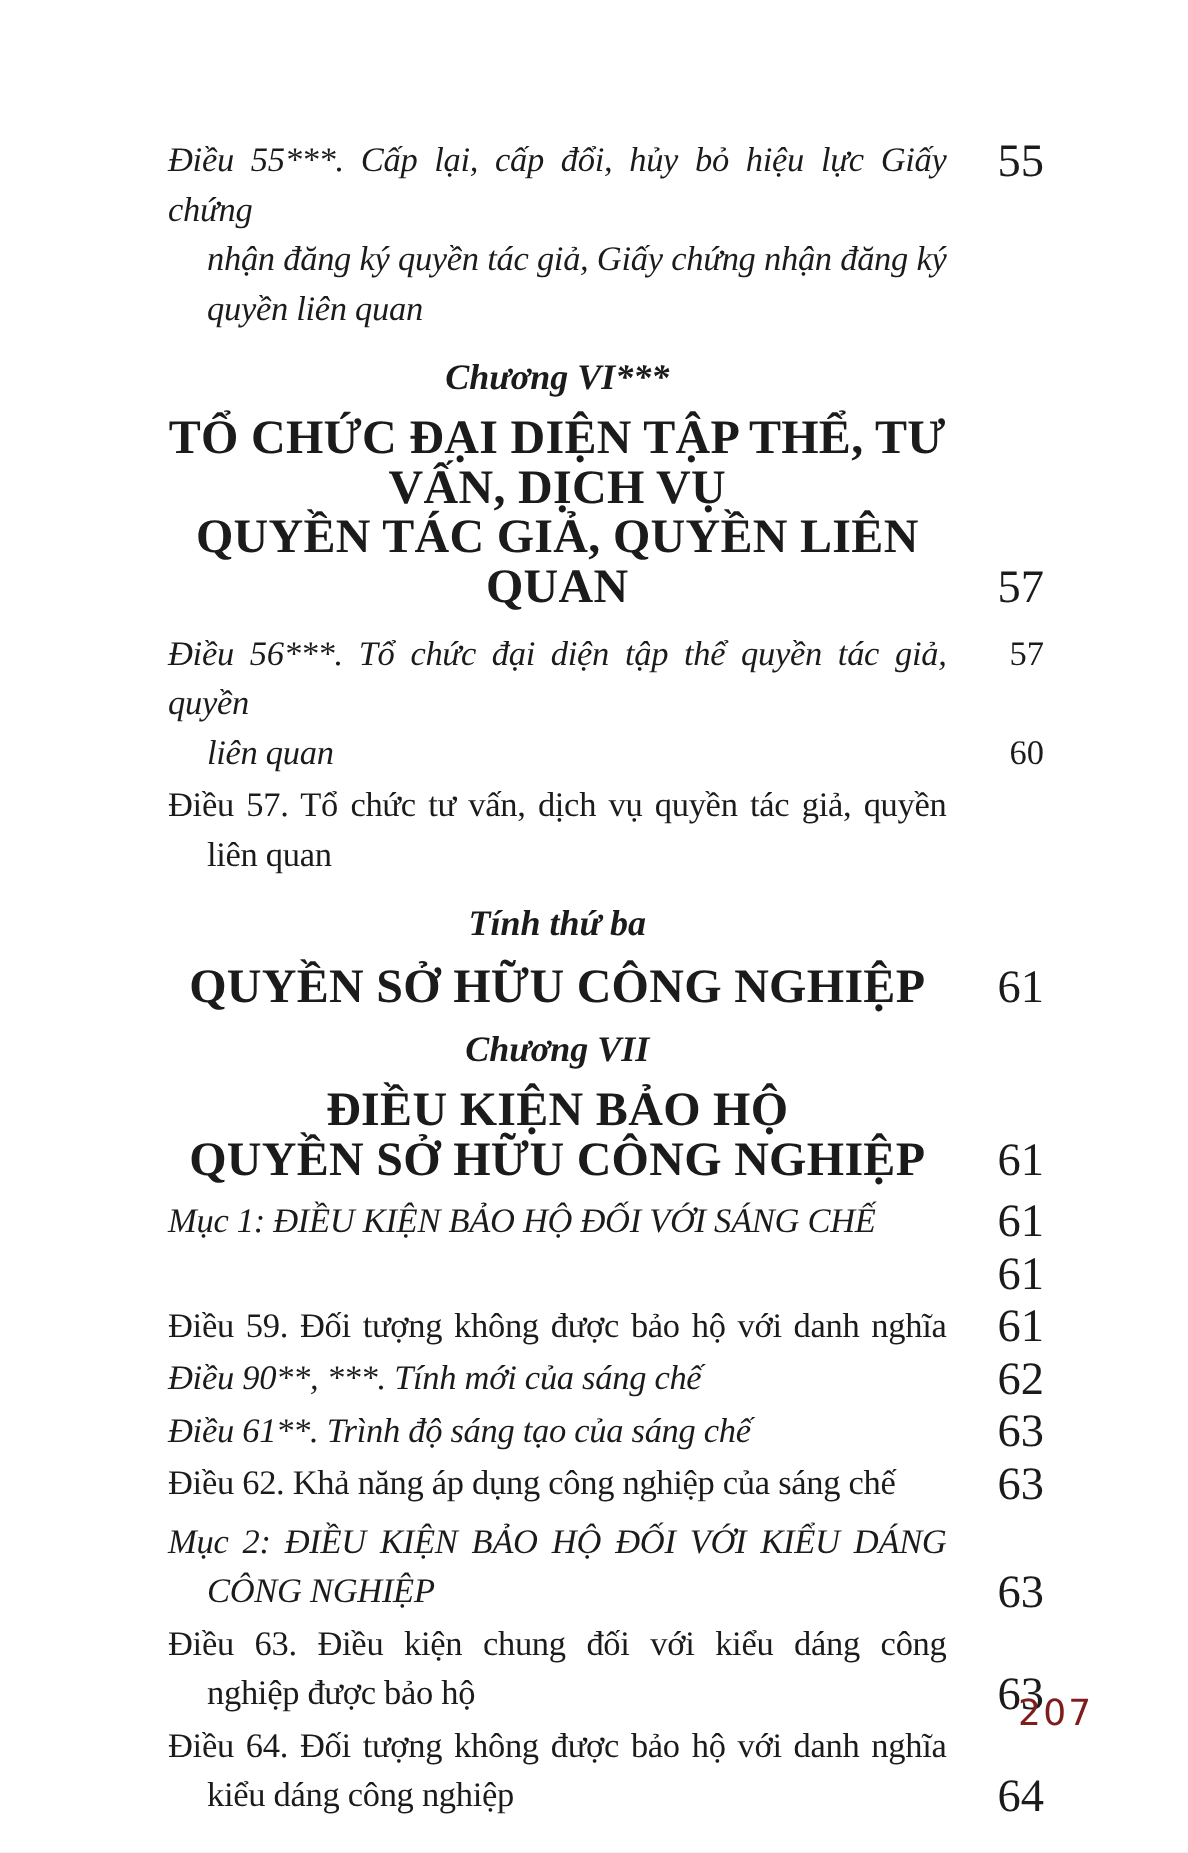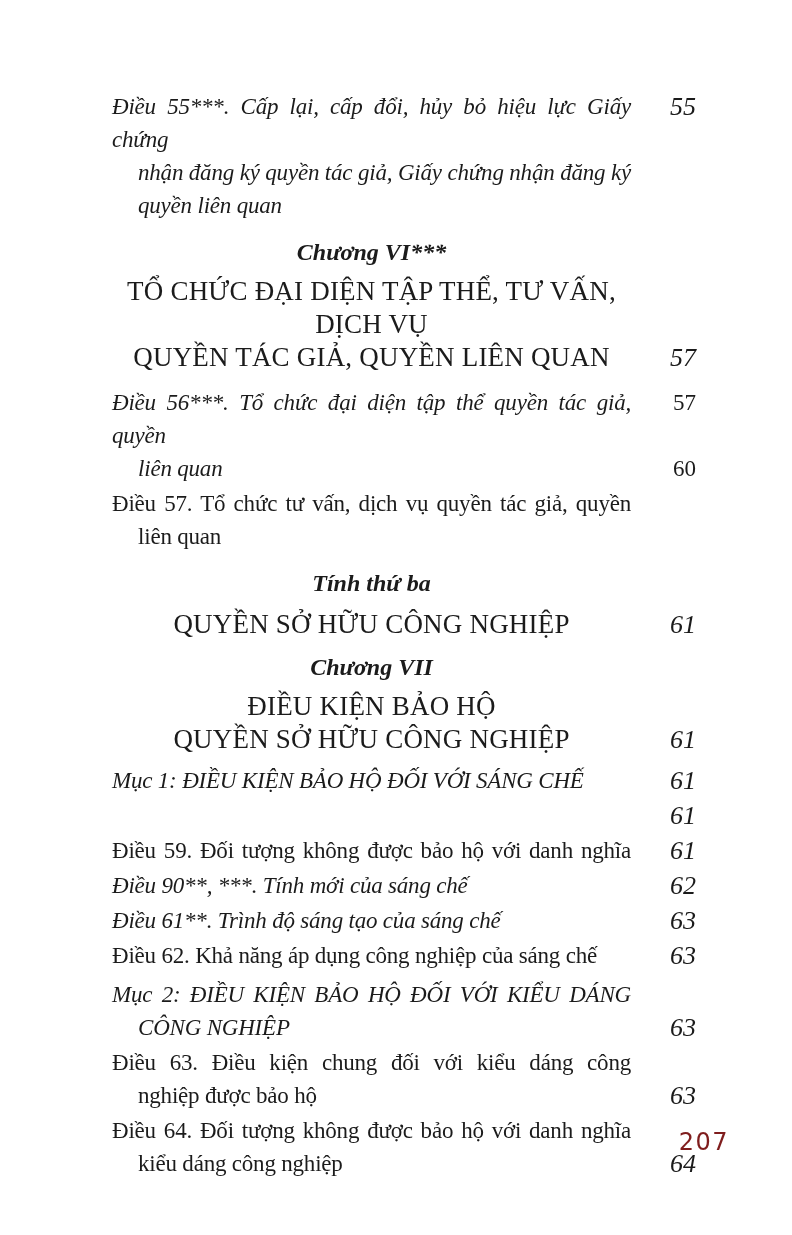--- a/index.html
+++ b/index.html
@@ -15,31 +15,31 @@
     position:absolute;left:112px;top:90px;width:584px;
   }
   .row{display:flex;margin-bottom:2px;}
   .txt{width:519px;font-size:23px;line-height:33px;letter-spacing:-0.2px;}
   .txt .ln{min-height:33px;}
   .it{font-style:italic;}
   .cont{padding-left:26px;}
   .stretch{text-align:justify;text-align-last:justify;}
   .center{text-align:center;}
   .num{
-    flex:1;text-align:right;font-size:26px;line-height:33px;
-    align-self:flex-start;white-space:pre;font-style:italic;
+    flex:1;text-align:right;font-size:31px;line-height:33px;
+    align-self:flex-start;white-space:pre;
   }
   .num.bot{align-self:flex-end;}
   .nums{
     flex:1;display:flex;flex-direction:column;justify-content:space-between;
     text-align:right;font-size:23px;line-height:33px;
   }
   .chapter-label{font-style:italic;font-weight:700;font-size:24px;letter-spacing:0;}
   .part-label{font-style:italic;font-weight:700;font-size:24px;letter-spacing:0;}
-  .heading{font-weight:400;font-size:27px;letter-spacing:0.2px;}
+  .heading{font-weight:700;font-size:32px;letter-spacing:0.2px;}
   .g6{margin-bottom:6px;}
   .g8{margin-bottom:8px;}
   .g10{margin-bottom:10px;}
   .g12{margin-bottom:12px;}
   .g14{margin-bottom:14px;}
   .t6{margin-top:6px;}
   .folio{
     position:absolute;left:649px;top:1128px;width:80px;
     text-align:right;
     font-family:"DejaVu Sans","Liberation Sans",sans-serif;

